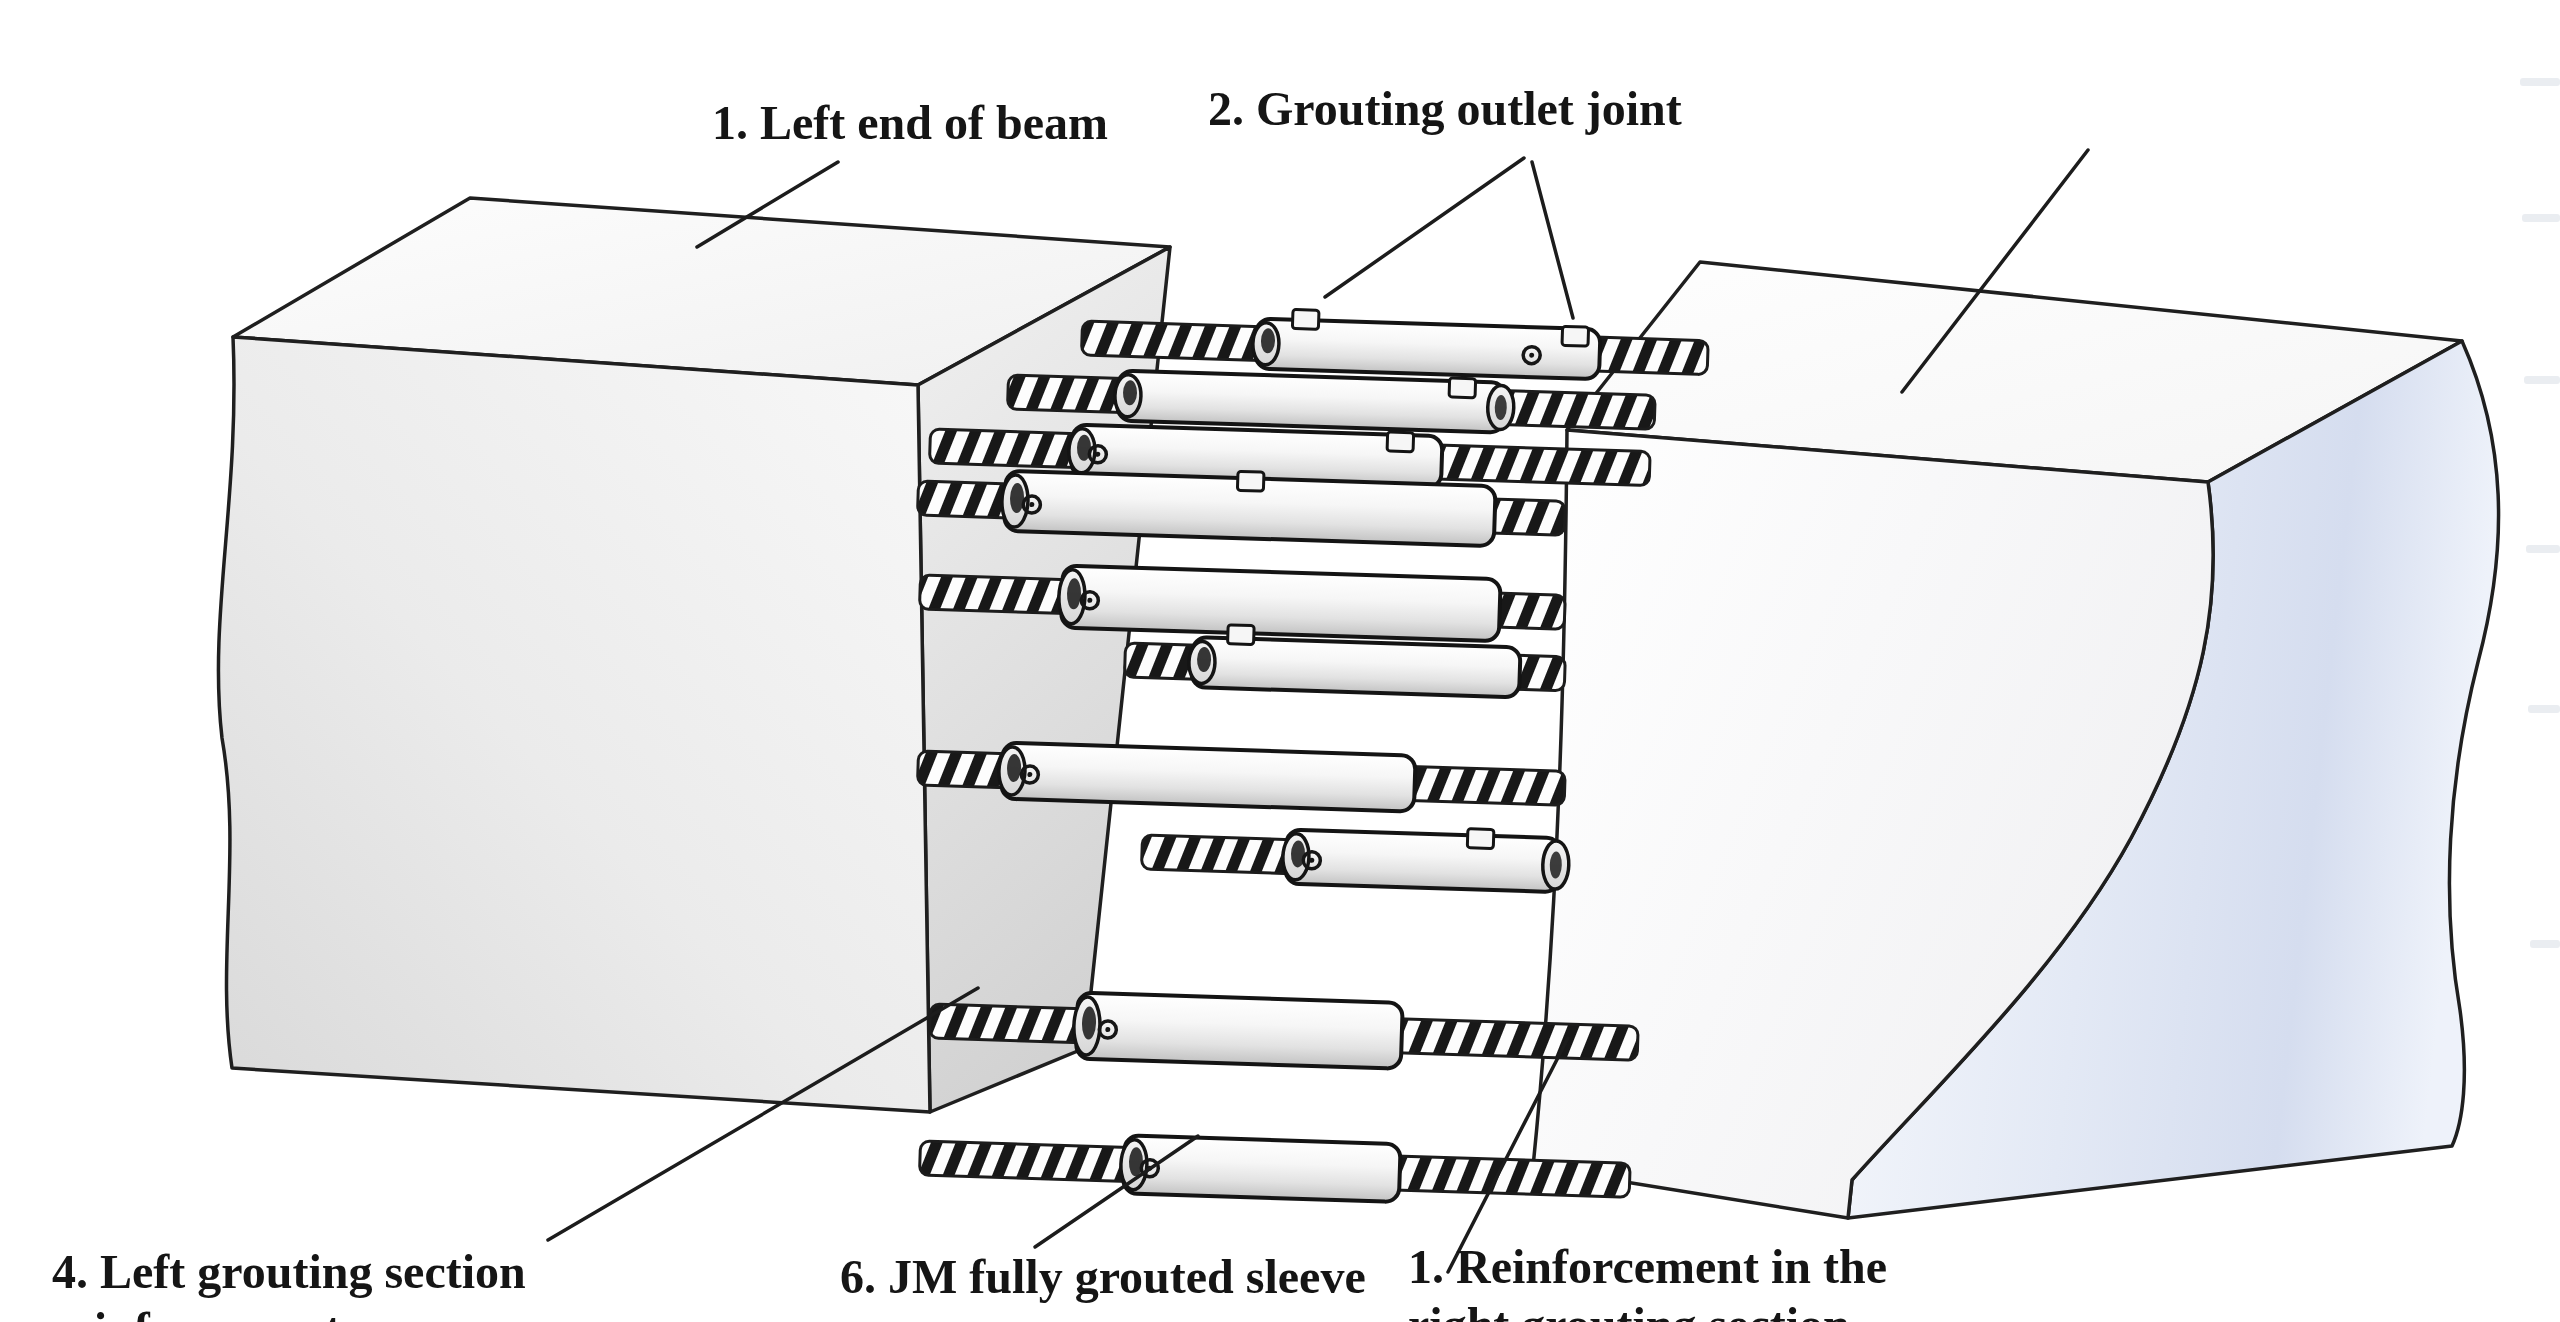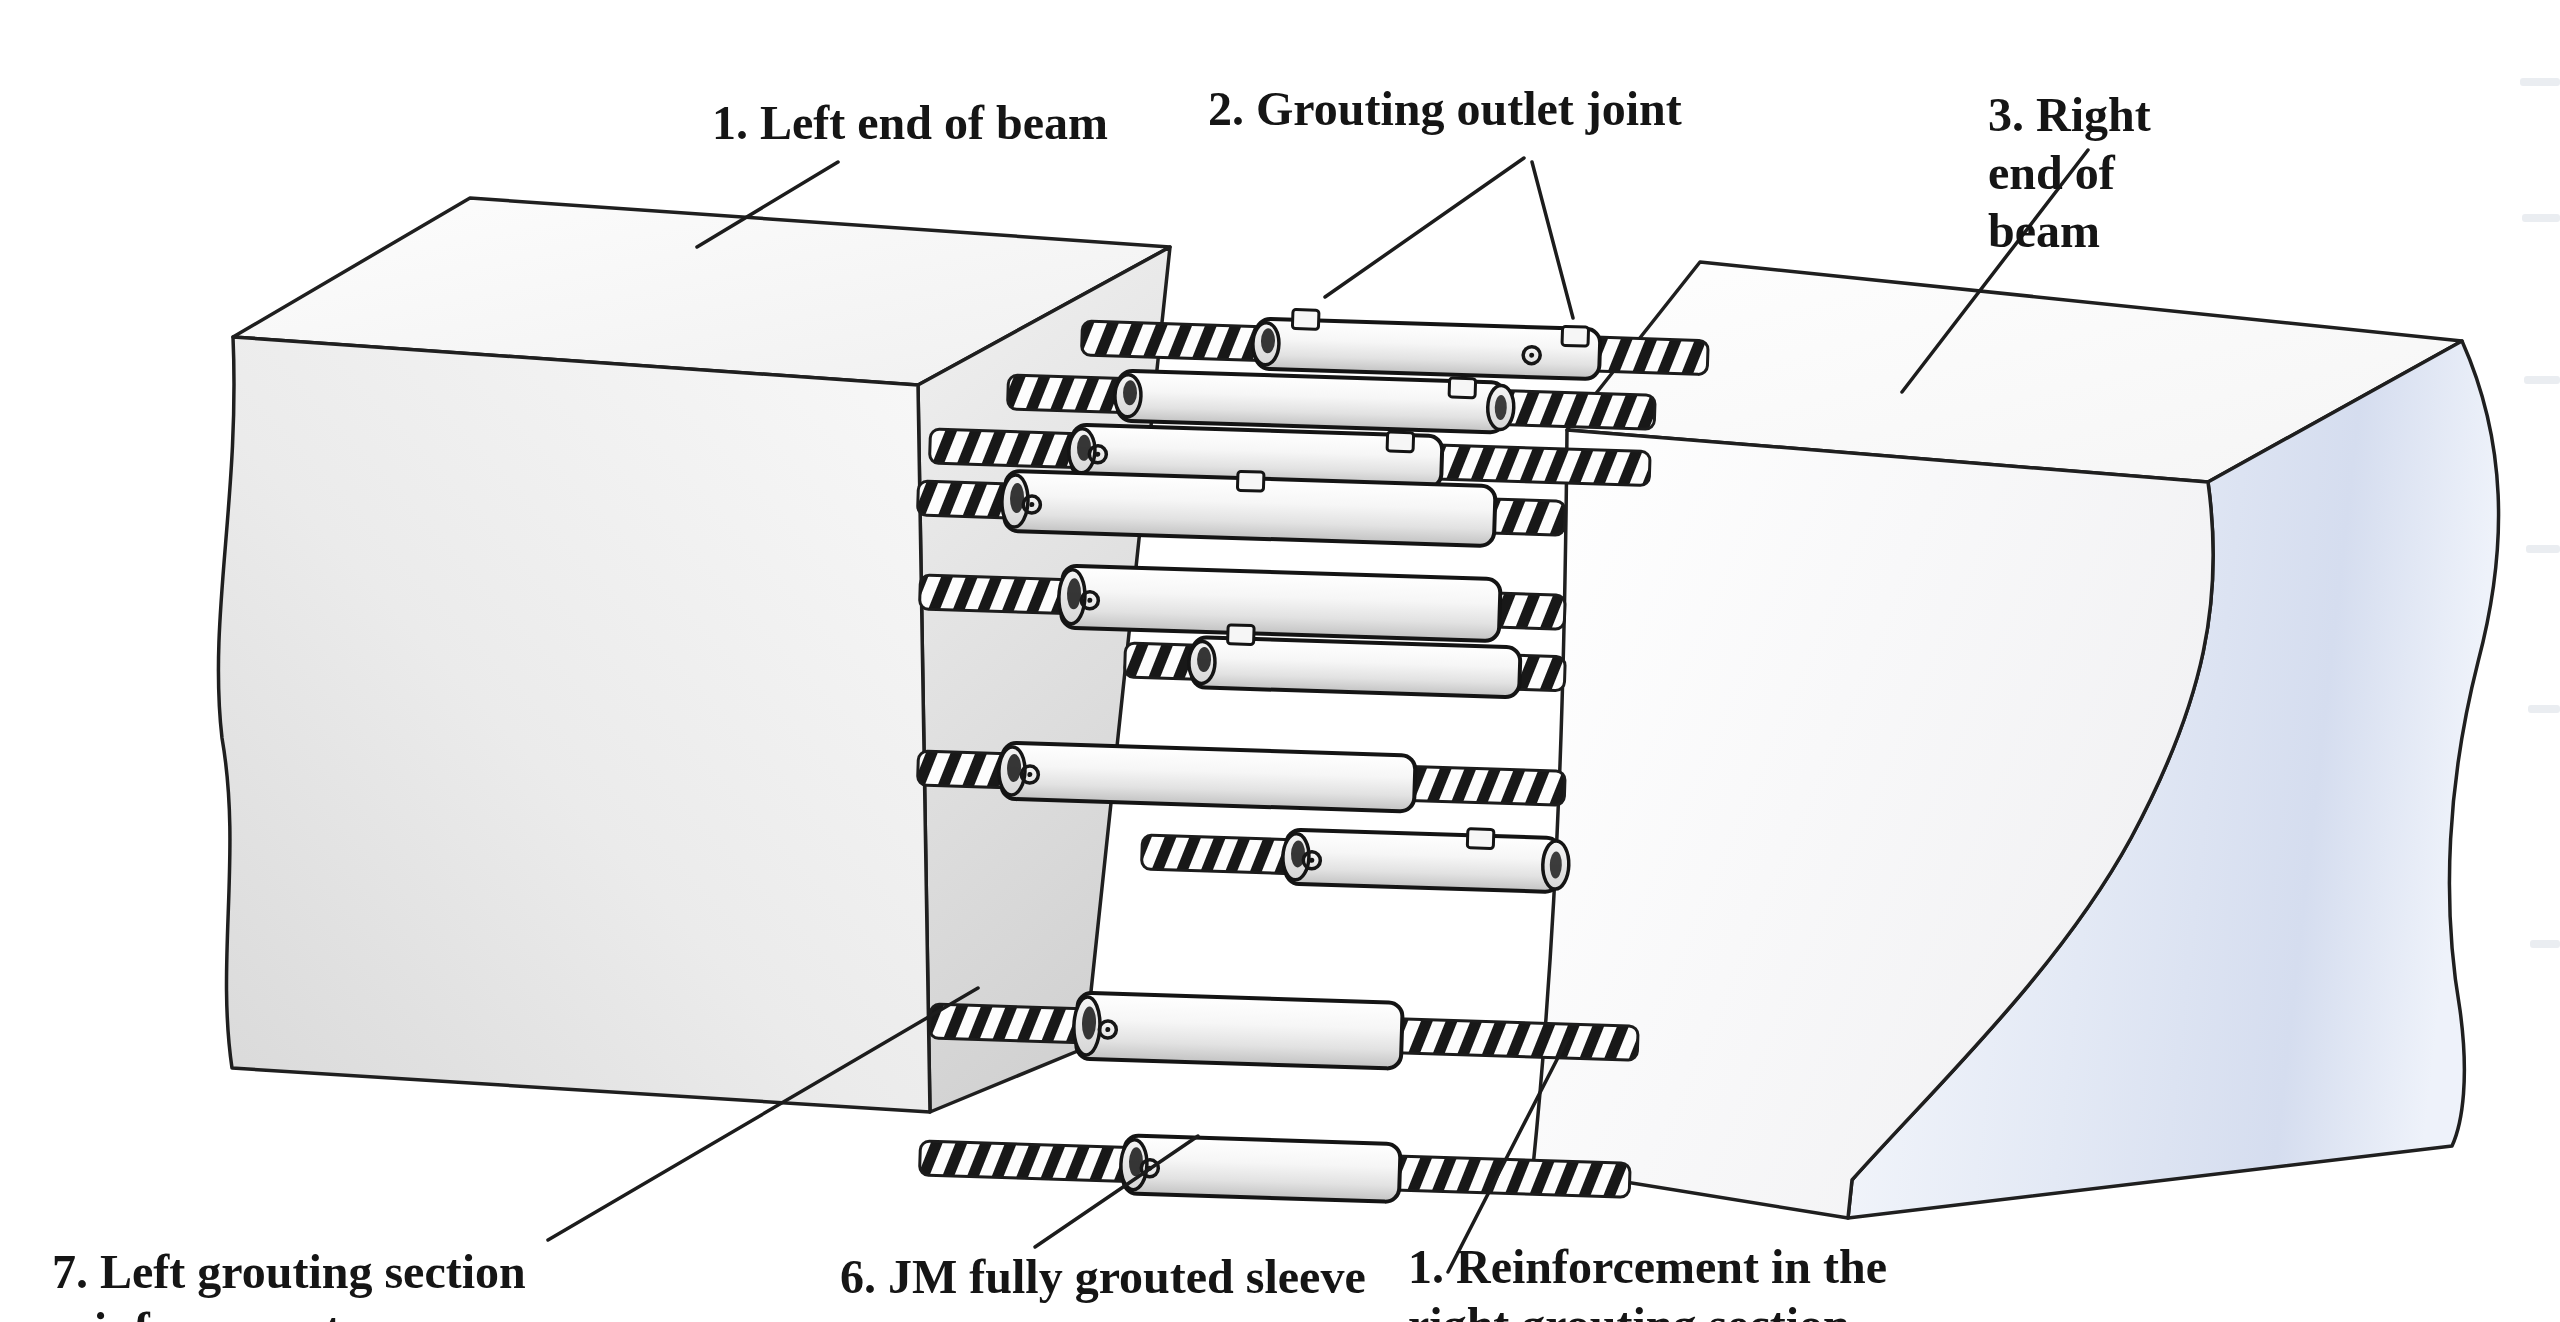--- a/index.html
+++ b/index.html
@@ -187,27 +187,22 @@
         <rect x="2530" y="940" width="30" height="8" rx="3" fill="#e8ebef" opacity="0.9"></rect>
       </g>
   </svg>
 
   <div class="lbl" style="left:712px;top:94px">
     <div>1. Left end of beam</div>
   </div>
   <div class="lbl" style="left:1208px;top:80px">
     <div>2. Grouting outlet joint</div>
   </div>
-  <div class="lbl" style="left:1988px;top:86px">
-    <div>3. Right</div>
-    <div>end of</div>
-    <div>beam</div>
-  </div>
   <div class="lbl" style="left:52px;top:1243px">
-    <div>7. Left grouting section</div>
+    <div>4. Left grouting section</div>
     <div>reinforcement</div>
   </div>
   <div class="lbl" style="left:840px;top:1248px">
     <div>6. JM fully grouted sleeve</div>
   </div>
   <div class="lbl" style="left:1408px;top:1238px">
     <div>1. Reinforcement in the</div>
     <div>right grouting section</div>
   </div>
 </div>

